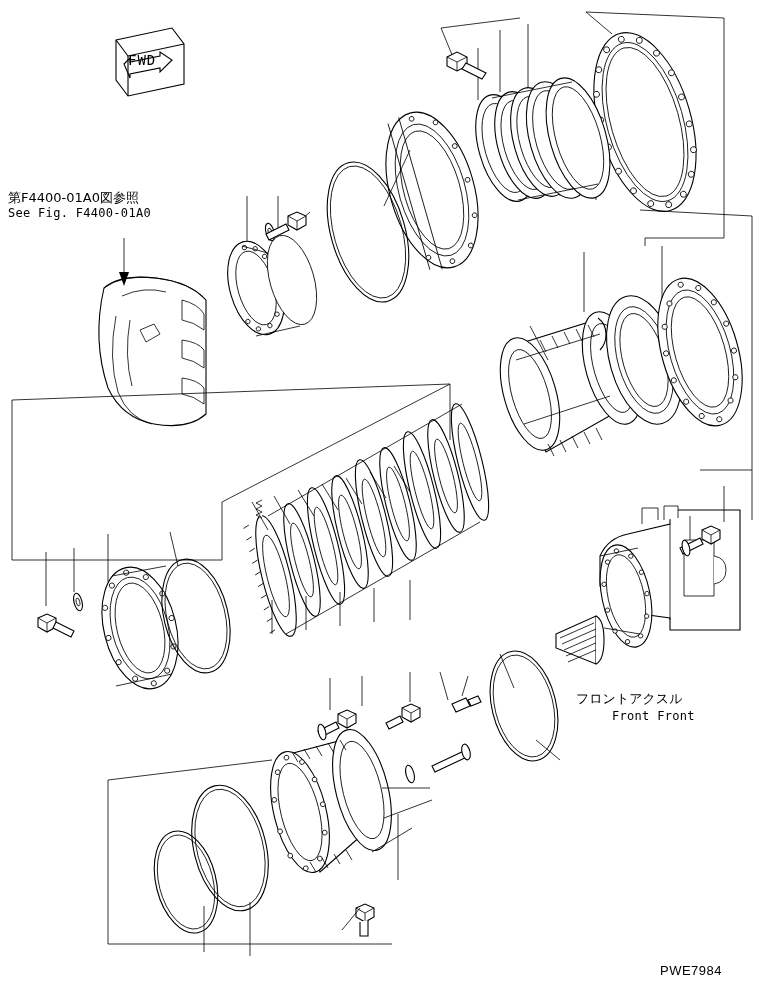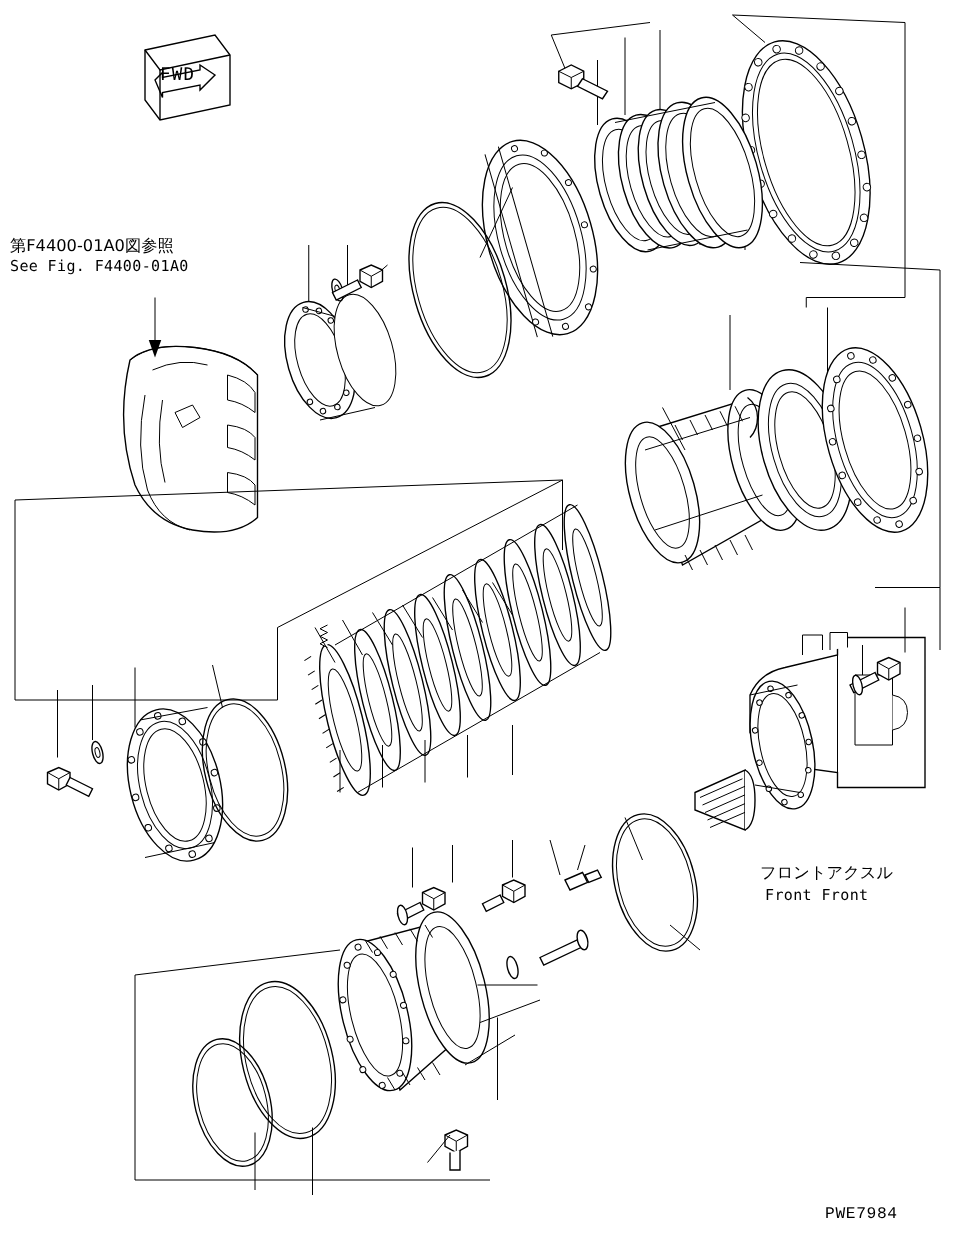--- a/index.html
+++ b/index.html
@@ -35,21 +35,21 @@
   .jp {
     font-family: "DejaVu Sans", sans-serif;
     font-size: 13px;
   }
   .en {
     font-family: "DejaVu Sans Mono", monospace;
     font-size: 12px;
     letter-spacing: 0.3px;
   }
   .code {
-    font-family: Liberation Mono, monospace;
+    font-family: Liberation Sans, sans-serif;
     font-size: 13px;
     letter-spacing: 0.5px;
   }
   .fwd {
     font-family: "DejaVu Sans Mono", monospace;
     font-size: 14px;
     letter-spacing: 1px;
   }
 </style>
 </head>
@@ -540,18 +540,18 @@
       <path d="M752 470 L752 520"></path>
       <path d="M645 238 L645 246"></path>
     </g>
   </svg>
 
   <div class="lbl fwd" style="left:128px; top:52px;">FWD</div>
 
   <div class="lbl jp" style="left:8px; top:191px;">第F4400-01A0図参照</div>
   <div class="lbl en" style="left:8px; top:207px;">See Fig. F4400-01A0</div>
 
-  <div class="lbl jp" style="left:608px; top:692px;">フロントアクスル</div>
+  <div class="lbl jp" style="left:576px; top:692px;">フロントアクスル</div>
   <div class="lbl en" style="left:612px; top:710px;">Front Front</div>
 
   <div class="lbl code" style="left:660px; top:964px;">PWE7984</div>
 
 </div>
 
 </body></html>

